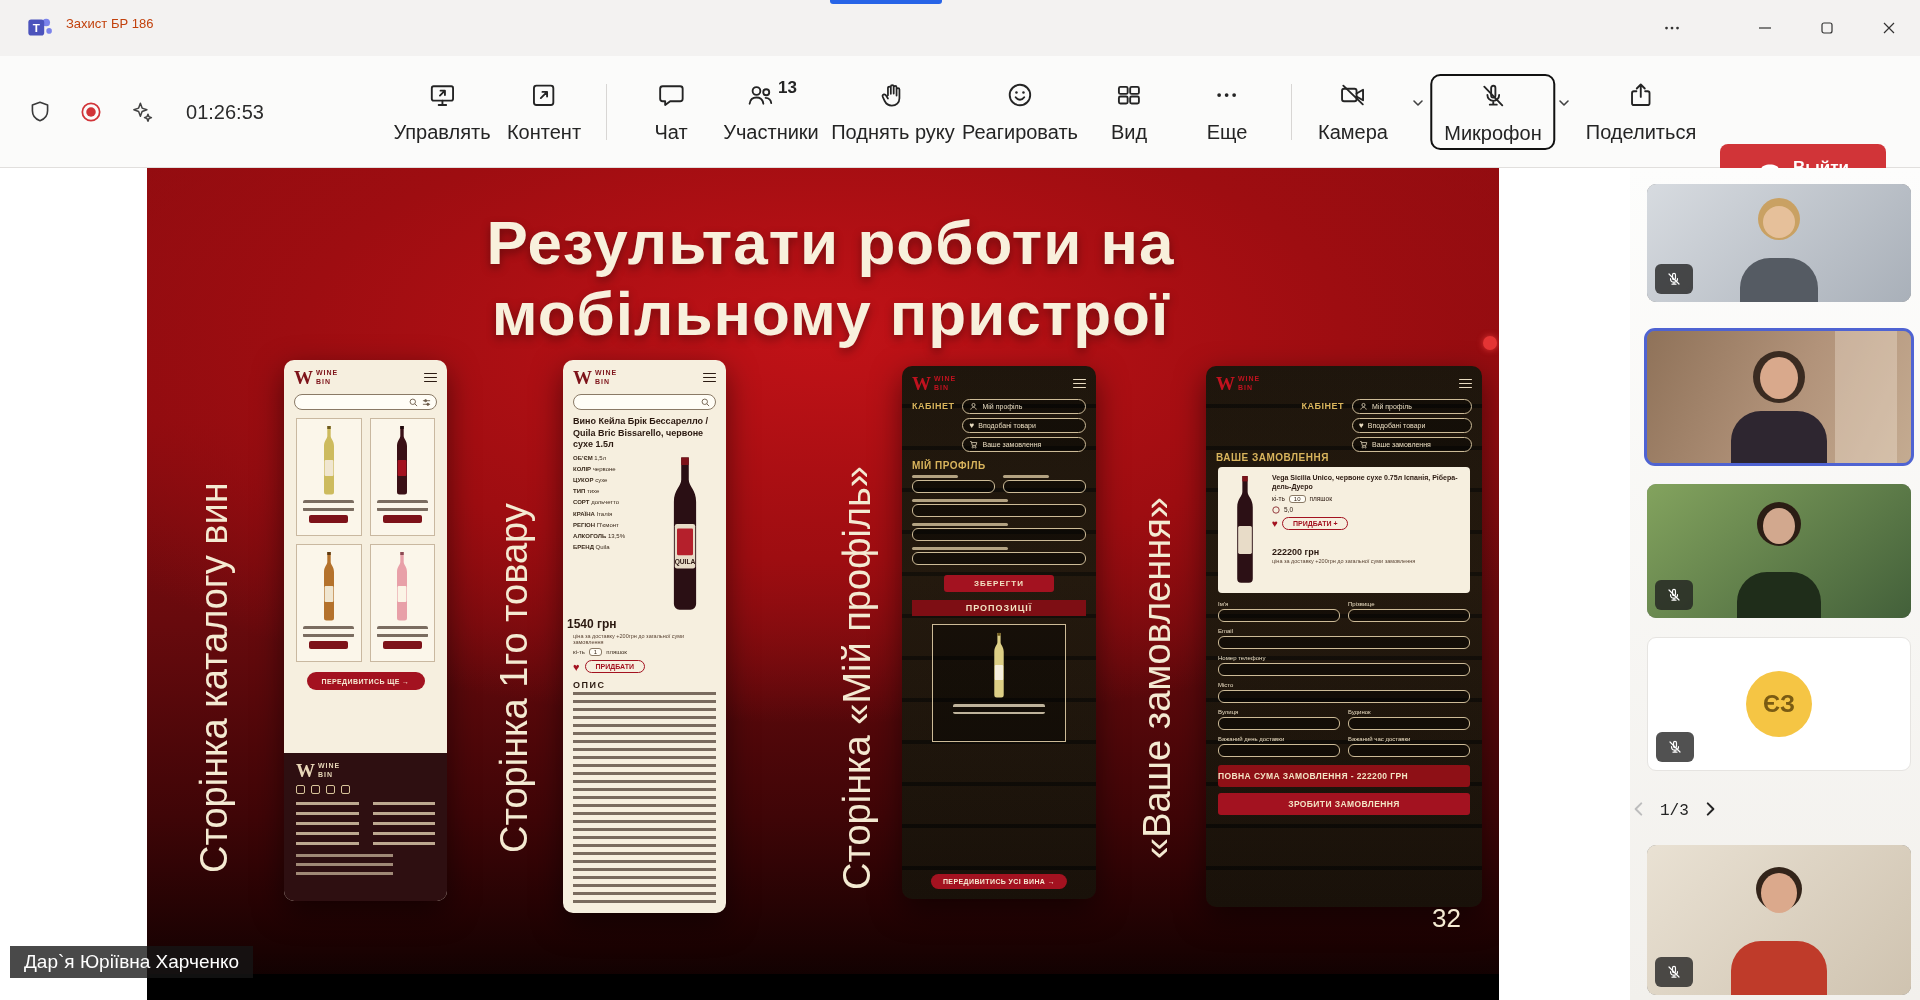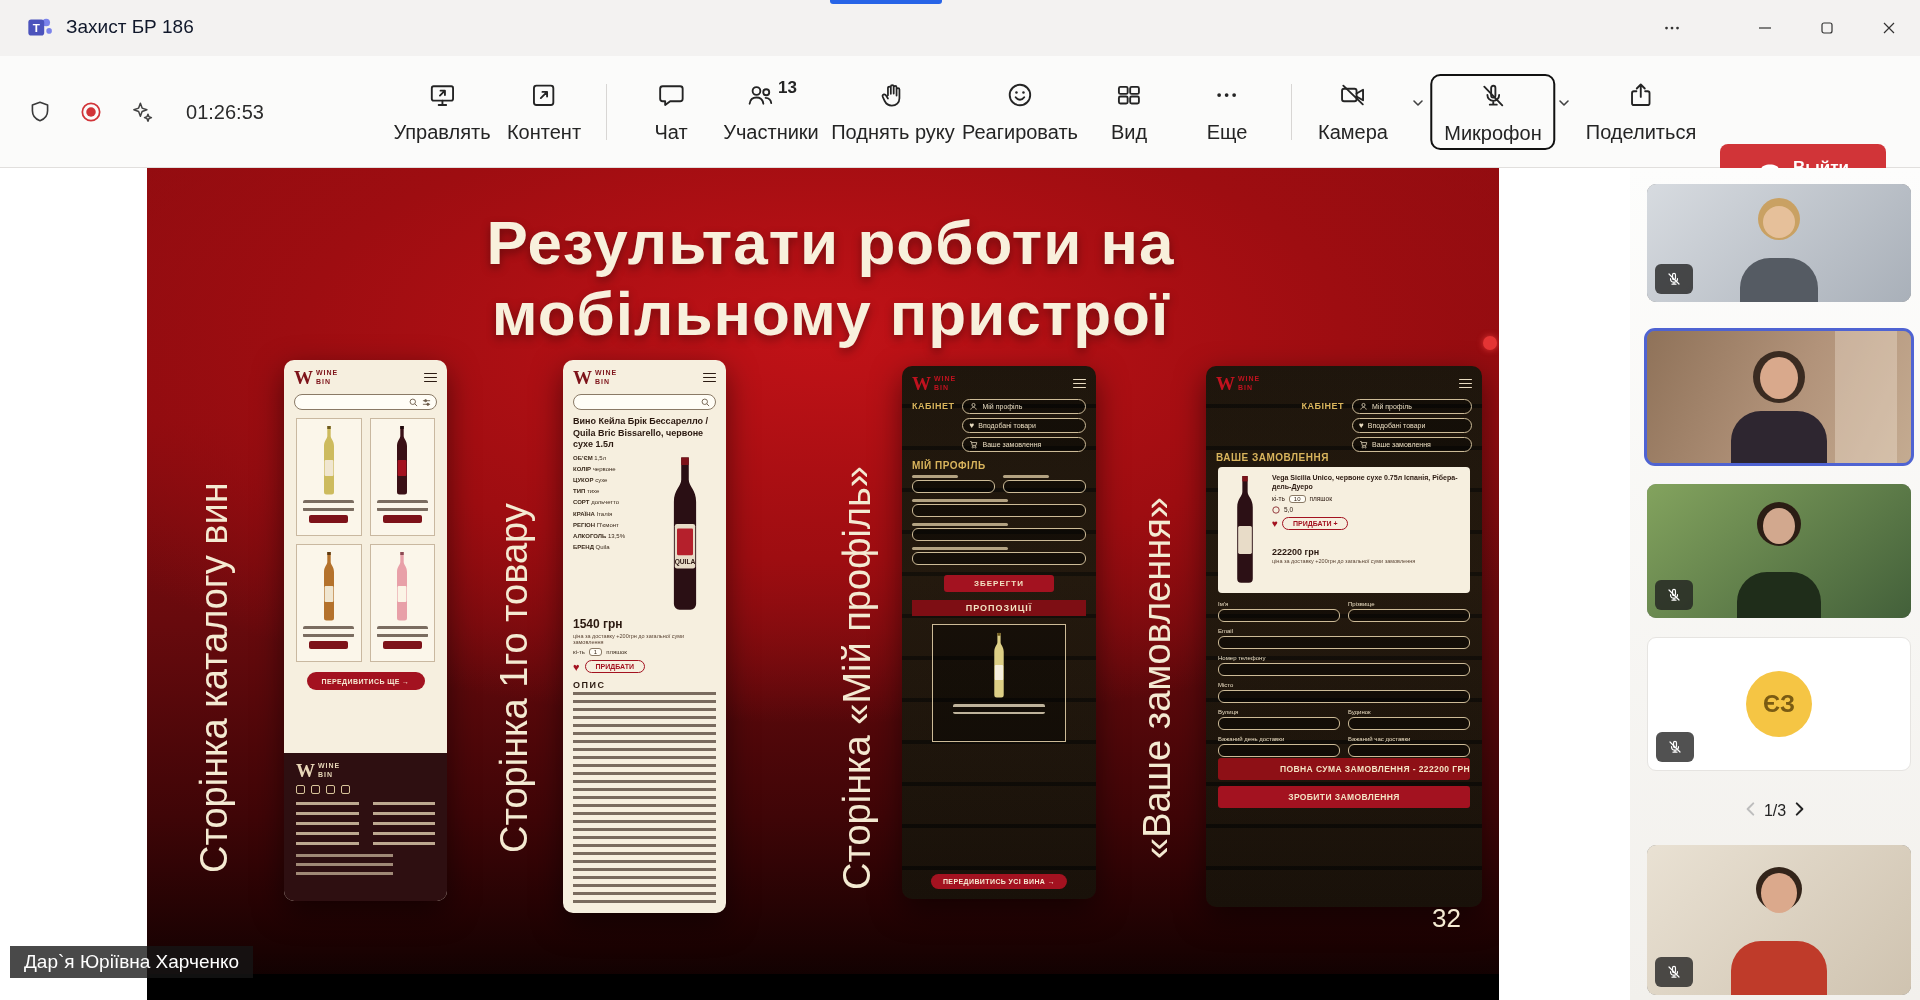--- a/index.html
+++ b/index.html
@@ -3,21 +3,21 @@
 <meta charset="utf-8">
 <style>
   * { box-sizing: border-box; margin: 0; padding: 0; }
   html,body { width:1920px; height:1000px; overflow:hidden; }
   body { font-family:"Liberation Sans", sans-serif; background:#ececeb; position:relative; color:#242424; }
 
   
   .titlebar { position:absolute; top:0; left:0; right:0; height:56px; background:#f3f2f1; }
   .top-accent { position:absolute; top:0; left:830px; width:112px; height:4px; background:#2764e7; border-radius:0 0 3px 3px; }
   .tb-logo { position:absolute; left:26px; top:14px; }
-  .win-title { position:absolute; left:66px; top:16px; font-size:19px; color:#0f172a; }
+  .win-title { position:absolute; left:66px; top:16px; font-size:13px; color:#c2410c; }
   .tbar-right { position:absolute; right:0; top:0; height:56px; display:flex; align-items:stretch; }
   .winbtn { width:62px; display:flex; align-items:center; justify-content:center; color:#333; }
   .winbtn.more { width:72px; margin-right:26px; }
 
   
   .toolbar { position:absolute; top:56px; left:0; right:0; height:112px; background:#fbfbfa; border-bottom:1px solid #e1dfdd; }
   .tb-solo { position:absolute; top:50%; transform:translate(-50%,-50%); display:flex; align-items:center; }
   .timer { position:absolute; left:225px; top:50%; transform:translate(-50%,-50%); font-size:20px; font-weight:500; color:#2b2b2b; }
   .tb-btn { position:absolute; top:50%; transform:translate(-50%,-50%); display:flex; flex-direction:column; align-items:center; gap:7px; color:#242424; cursor:default; }
   .tb-btn .tb-label { font-size:20px; white-space:nowrap; }
@@ -77,21 +77,21 @@
   .f-cols { display:flex; gap:14px; margin-top:8px; }
   .f-col { flex:1; height:44px; background:repeating-linear-gradient(180deg, rgba(236,219,186,.75) 0 3px, transparent 3px 10px); }
   .f-bottom { margin-top:8px; height:26px; width:70%;
     background:repeating-linear-gradient(180deg, rgba(236,219,186,.6) 0 3px, transparent 3px 9px); }
 
   
   .title2 { font-size:9px; font-weight:700; color:#2a180f; margin:6px 10px 2px; line-height:1.3; }
   .prod-row { display:flex; margin:2px 10px 0; gap:4px; }
   .specs { flex:1; font-size:6px; color:#3a2a1c; line-height:1.85; }
   .specs b { font-weight:700; }
-  .price2 { font-size:12px; font-weight:800; color:#2a180f; margin:4px 10px 0; }
+  .price2 { font-size:12px; font-weight:800; color:#2a180f; margin:4px 4px 0; }
   .note { font-size:5.5px; color:#5a4434; margin:2px 10px 0; }
   .qty-row { display:flex; align-items:center; gap:4px; margin:3px 10px 0; font-size:6px; color:#3a2a1c; }
   .qty-box { border:1px solid #8a7a66; border-radius:3px; padding:0 4px; font-size:6px; background:#fffdf6; }
   .buy-row { display:flex; align-items:center; gap:5px; margin:4px 10px 0; }
   .buy-chip { border:1px solid #a31220; color:#a31220; font-size:7px; font-weight:700; padding:2px 10px; border-radius:8px; }
   .opys { font-size:9px; font-weight:800; color:#2a180f; letter-spacing:1.5px; margin:7px 10px 2px; }
   .desc { margin:2px 10px 0; height:212px;
     background:repeating-linear-gradient(180deg, rgba(90,74,62,.8) 0 3px, transparent 3px 8px); }
 
   
@@ -116,22 +116,22 @@
   .offer-card .tline { width:70%; height:10px; margin-top:5px;
     background:repeating-linear-gradient(180deg, rgba(233,220,192,.8) 0 3px, transparent 3px 8px); }
   .viewall { position:absolute; bottom:10px; left:50%; transform:translateX(-50%); padding:4px 12px; white-space:nowrap; }
 
   
   .order-card { margin:4px 12px 0; background:#f6efdf; border-radius:4px; padding:6px 8px; display:flex; gap:8px; height:126px; }
   .oc-right { flex:1; font-size:6.5px; color:#2a180f; position:relative; }
   .oc-name { font-size:7px; font-weight:700; line-height:1.35; }
   .oc-row { display:flex; align-items:center; gap:4px; margin-top:3px; }
   .oc-price { font-size:9px; font-weight:800; margin-top:17px; }
-  .total-bar { margin:1px 12px 0; background:#8e1016; color:#f3e3c3; font-size:8.5px; font-weight:800; letter-spacing:.4px;
-    text-align:right; padding:6px 0; border-radius:3px; }
+  .total-bar { margin:8px 12px 0; background:#8e1016; color:#f3e3c3; font-size:8.5px; font-weight:800; letter-spacing:.4px;
+    text-align:left; padding:6px 0; border-radius:3px; }
   .submit-bar { margin:6px 12px 0; background:#a31220; color:#f3e3c3; font-size:8.5px; font-weight:800; letter-spacing:.4px;
     text-align:center; padding:6px 0; border-radius:3px; }
 
   .hamb { display:flex; flex-direction:column; gap:2.5px; }
   .hamb span { width:13px; height:1.6px; background:#2b1a12; border-radius:1px; display:block; }
   .hamb.light span { background:#e9dcc0; }
 
   
   .caption { position:absolute; left:10px; top:778px; background:rgba(22,22,22,.78); color:#fff; font-size:19px; padding:5px 14px; }
 
@@ -145,21 +145,21 @@
   #t4 { top:469px; height:134px; background:#fff; border:1px solid #e6e4e1; }
   #t5 { top:677px; height:150px; }
   .hair,.head,.bod { position:absolute; left:50%; transform:translateX(-50%); }
   .hair { border-radius:50%; }
   .head { border-radius:50%; }
   .bod { bottom:0; border-radius:30px 30px 0 0; }
   .mute { position:absolute; left:8px; bottom:8px; width:38px; height:30px; background:rgba(32,32,32,.78); border-radius:6px;
     display:flex; align-items:center; justify-content:center; }
   .init-circle { position:absolute; left:50%; top:50%; transform:translate(-50%,-50%); width:66px; height:66px; border-radius:50%;
     background:#f5c544; display:flex; align-items:center; justify-content:center; font-size:24px; font-weight:700; color:#7a5b13; }
-  .pager { position:absolute; top:630px; left:0; right:0; height:26px; display:flex; align-items:center; justify-content:center; gap:4px; }
+  .pager { position:absolute; top:630px; left:0; right:0; height:26px; display:flex; align-items:center; justify-content:flex-start; gap:12px;font-family:Liberation Mono, monospace; }
   .pager .txt { font-size:16px; color:#242424; }
 </style>
 </head>
 <body>
 
 <div class="titlebar">
   <div class="top-accent"></div>
   <span class="tb-logo">
     <svg width="28" height="28" viewBox="0 0 24 24">
         <circle cx="17.3" cy="7.3" r="3.3" fill="#7b83eb"></circle>

